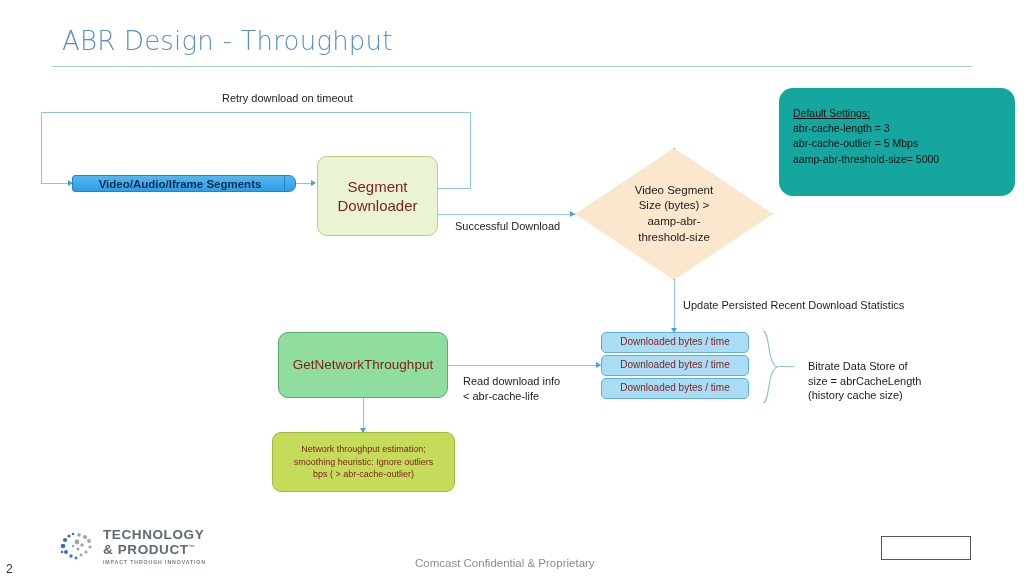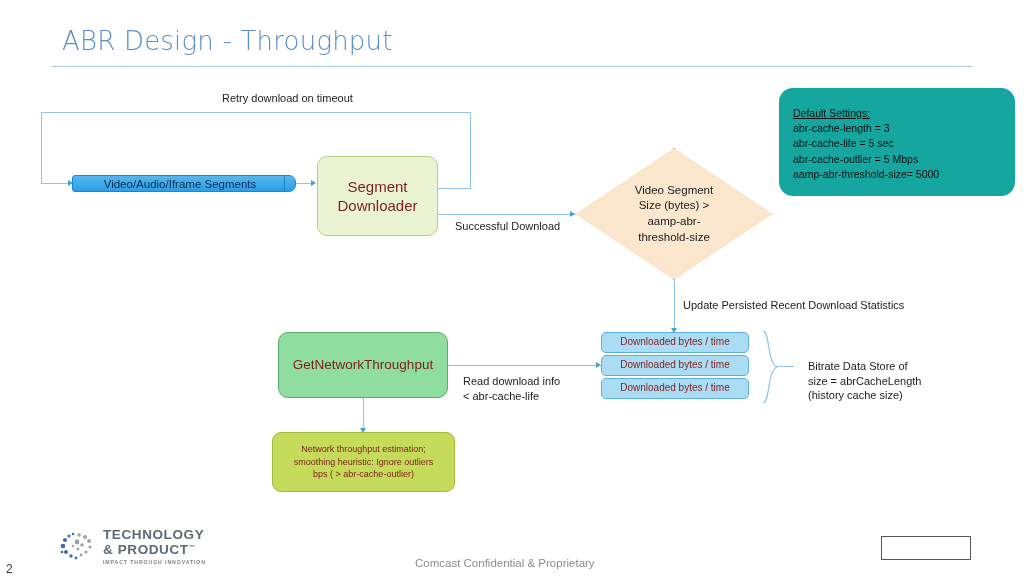--- a/index.html
+++ b/index.html
@@ -111,21 +111,21 @@
     width: 12px; height: 17px;
     background: linear-gradient(#56b6ef, #2b9fe6);
     border: 1px solid #1f86cc;
     border-radius: 0 7px 7px 0;
     box-sizing: border-box;
   }
   #ribbon-text {
     position: absolute;
     left: 0; top: 0; right: 8px; bottom: 0;
     display: flex; align-items: center; justify-content: center;
-    font-size: 11.5px; font-weight: normal;
+    font-size: 11.5px; font-weight: bold;
     color: #0d2d52;
     white-space: nowrap;
     z-index: 2;
   }
 
   
   #segment-downloader {
     left: 317px; top: 156px;
     width: 121px; height: 80px;
     background: #eaf4d3;
@@ -282,21 +282,20 @@
     <span>Read download info</span>
     <span style="display:block;">&lt; abr-cache-life</span>
   </div>
 
   <div class="conn conn-v" style="left:363px; top:398px; height:34px;"></div>
   <div class="arrowhead ah-down" style="left:360px; top:428px;"></div>
 
   <div id="settings-box">
     <span id="settings-title">Default Settings:</span>
     <span class="sline">abr-cache-length = 3</span>
-    <span class="sline">abr-cache-life = 5 sec</span>
     <span class="sline">abr-cache-outlier = 5 Mbps</span>
     <span class="sline">aamp-abr-threshold-size= 5000</span>
   </div>
 
   <div id="ribbon">
     <div class="rib-body"></div>
     <div class="rib-cap"></div>
     <div id="ribbon-text">Video/Audio/Iframe Segments</div>
   </div>
 

